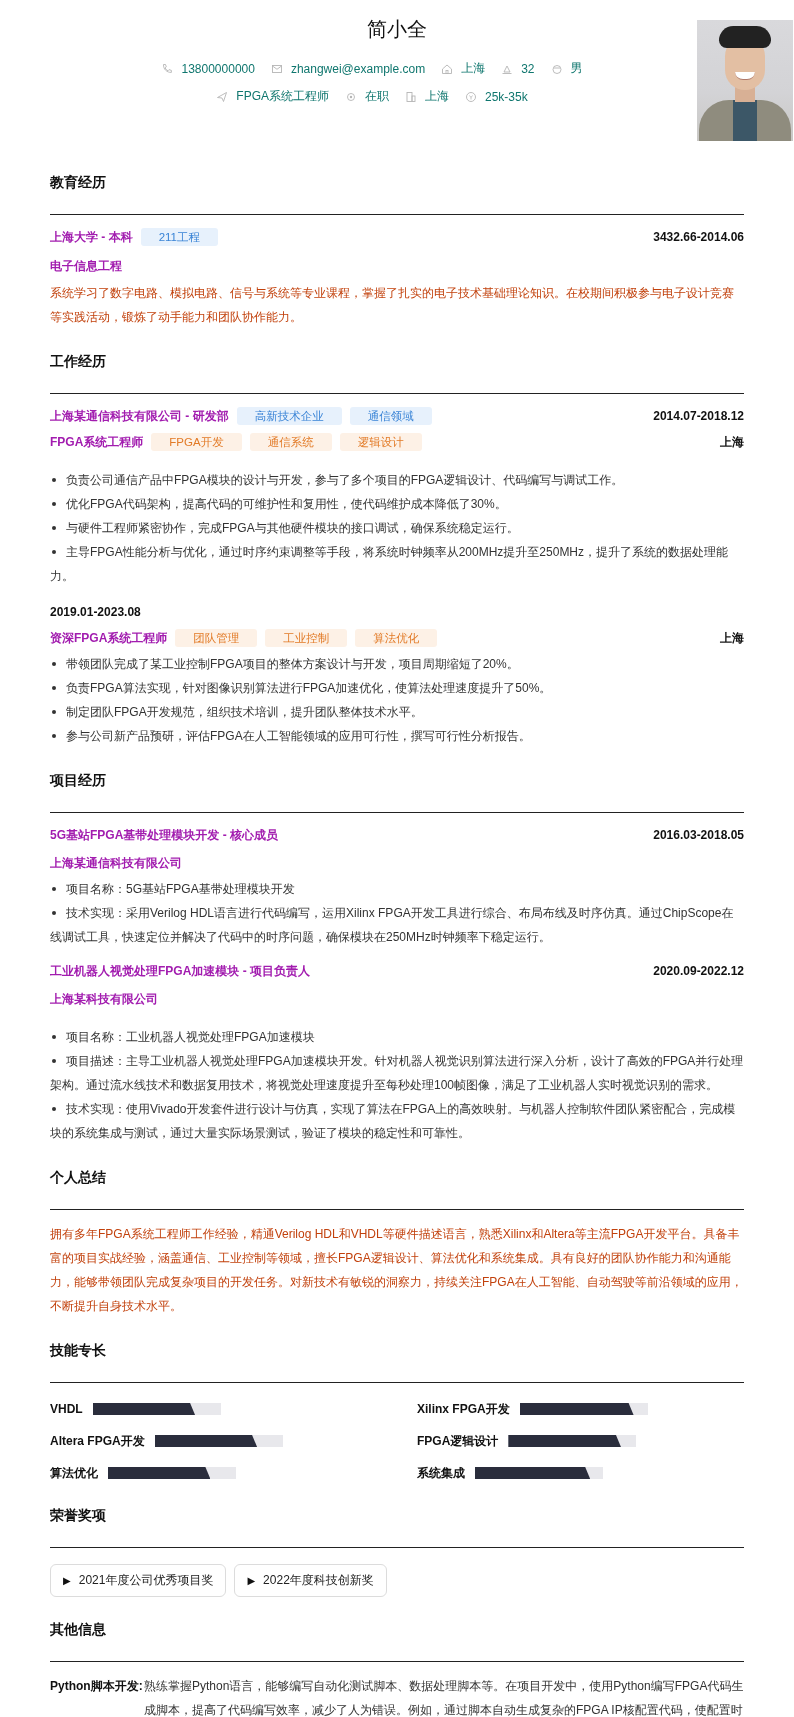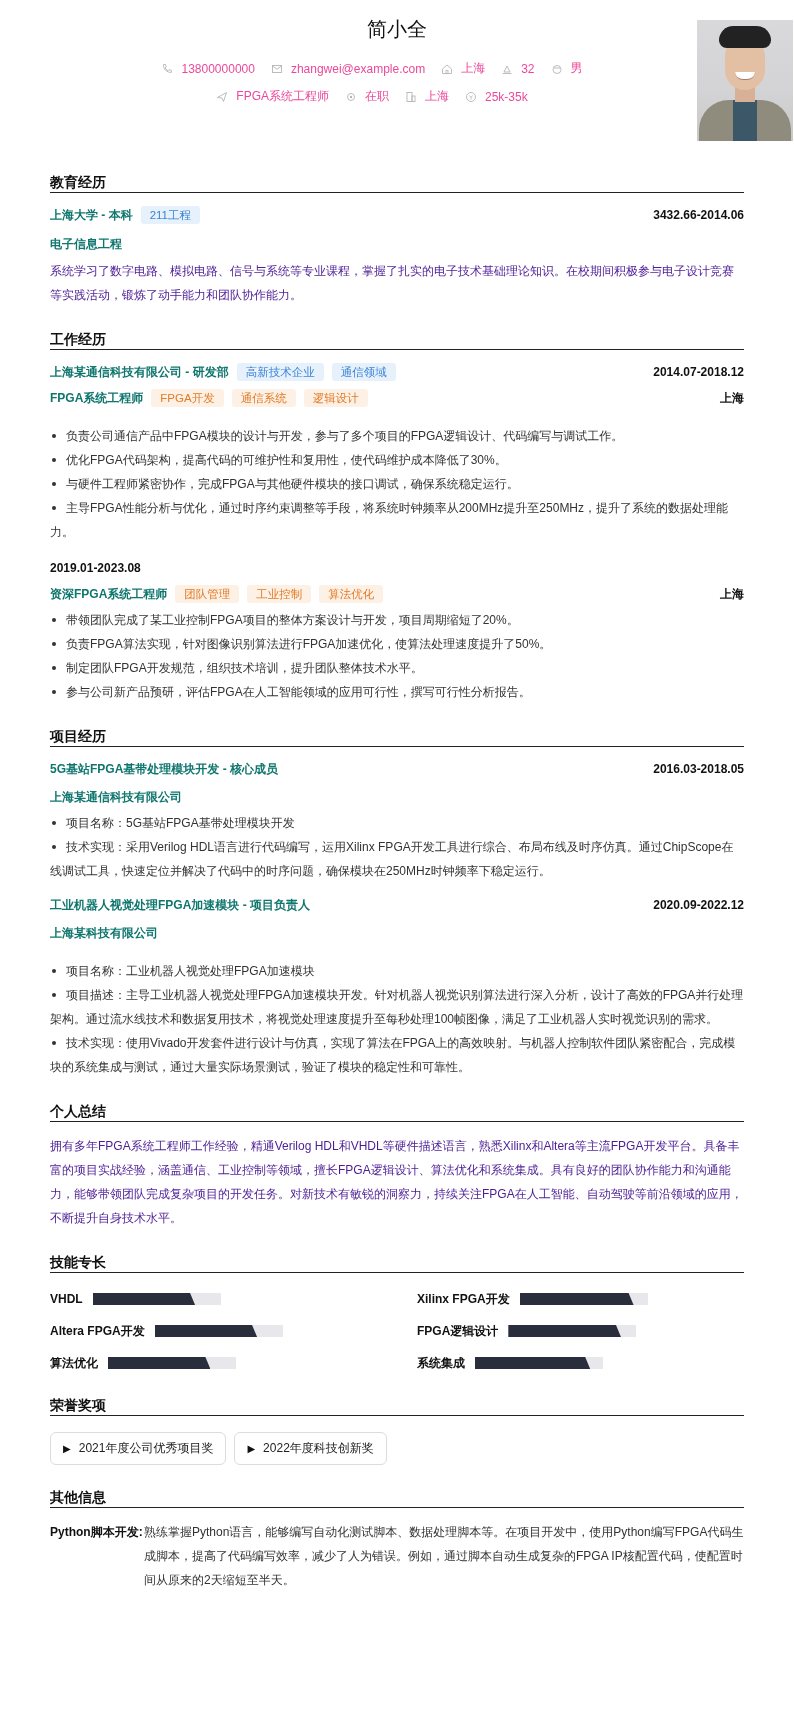--- a/index.html
+++ b/index.html
@@ -16,21 +16,21 @@
 
   
   .header { height: 150px; position: relative; }
   .name {
     position: absolute; left: 0; right: 0; top: 16px;
     text-align: center; font-size: 20px; font-weight: normal; color: #111;
   }
   .info-row {
     position: absolute; left: 0; right: 0;
     display: flex; justify-content: center; align-items: center;
-    font-size: 12px; color: #ec4899;
+    font-size: 12px; color: #0f766e;
   }
   .info-row.r1 { top: 60px; padding-right: 50px; }
   .info-row.r2 { top: 88px; padding-right: 50px; }
   .info-item { display: inline-flex; align-items: center; margin: 0 8px; }
   .info-item .ic { width: 12px; height: 12px; margin-right: 8px; color: #b5b5b5; display: inline-flex; }
   .info-item .ic svg { width: 12px; height: 12px; }
   .photo {
     position: absolute; left: 647px; top: 20px; width: 96px; height: 121px;
     background: linear-gradient(180deg, #d9d9dc 0%, #d3d3d6 60%, #c9c8c5 100%);
     overflow: hidden;
@@ -39,35 +39,35 @@
   .photo .face { position: absolute; left: 28px; top: 18px; width: 40px; height: 52px; background: #e3bfa3; border-radius: 18px 18px 20px 20px; }
   .photo .smile { position: absolute; left: 38px; top: 52px; width: 20px; height: 8px; background: #fff; border-radius: 0 0 10px 10px; border-bottom: 1px solid #b07a6a; }
   .photo .neck { position: absolute; left: 38px; top: 66px; width: 20px; height: 16px; background: #d8b095; }
   .photo .jacket { position: absolute; left: 2px; top: 80px; width: 92px; height: 50px; background: #8f8c7e; border-radius: 30px 30px 0 0; }
   .photo .shirt { position: absolute; left: 36px; top: 80px; width: 24px; height: 42px; background: #3c5767; }
 
   
   .section { margin-top: 0; }
   .sec-title {
     font-size: 14px; font-weight: bold; color: #111;
-    padding-bottom: 0; border-bottom: 1.5px solid #222;
+    padding-bottom: 22px; border-bottom: 1.5px solid #222;
     margin-bottom: 12px;
     margin-top: 24px;
   }
   .row { display: flex; justify-content: space-between; align-items: center; }
   .row-left { display: flex; align-items: center; }
-  .bold { font-weight: bold; color: #0f766e; font-size: 12px; }
+  .bold { font-weight: bold; color: #a21caf; font-size: 12px; }
   .date { font-weight: bold; color: #111; font-size: 12px; }
   .tag {
-    display: inline-block; font-size: 11.5px; padding: 1px 9px; border-radius: 3px;
+    display: inline-block; font-size: 11.5px; padding: 1px 18px; border-radius: 3px;
     margin-left: 8px; line-height: 16px;
   }
   .tag.blue { background: #e7f1fc; color: #3a84d6; }
   .tag.orange { background: #fdf1e6; color: #e27a26; }
-  .para { font-size: 12px; line-height: 24px; color: #4c1d95; }
+  .para { font-size: 12px; line-height: 24px; color: #c2410c; }
   ul.bullets { list-style: none; }
   ul.bullets li {
     position: relative; padding-left: 16px; font-size: 12px; line-height: 24px; color: #333;
   }
   ul.bullets li::before {
     content: ""; position: absolute; left: 2px; top: 10px; width: 4px; height: 4px; border-radius: 2px; background: #333;
   }
 
   
   .skills { display: grid; grid-template-columns: 1fr 1fr; row-gap: 12px; column-gap: 40px; }

